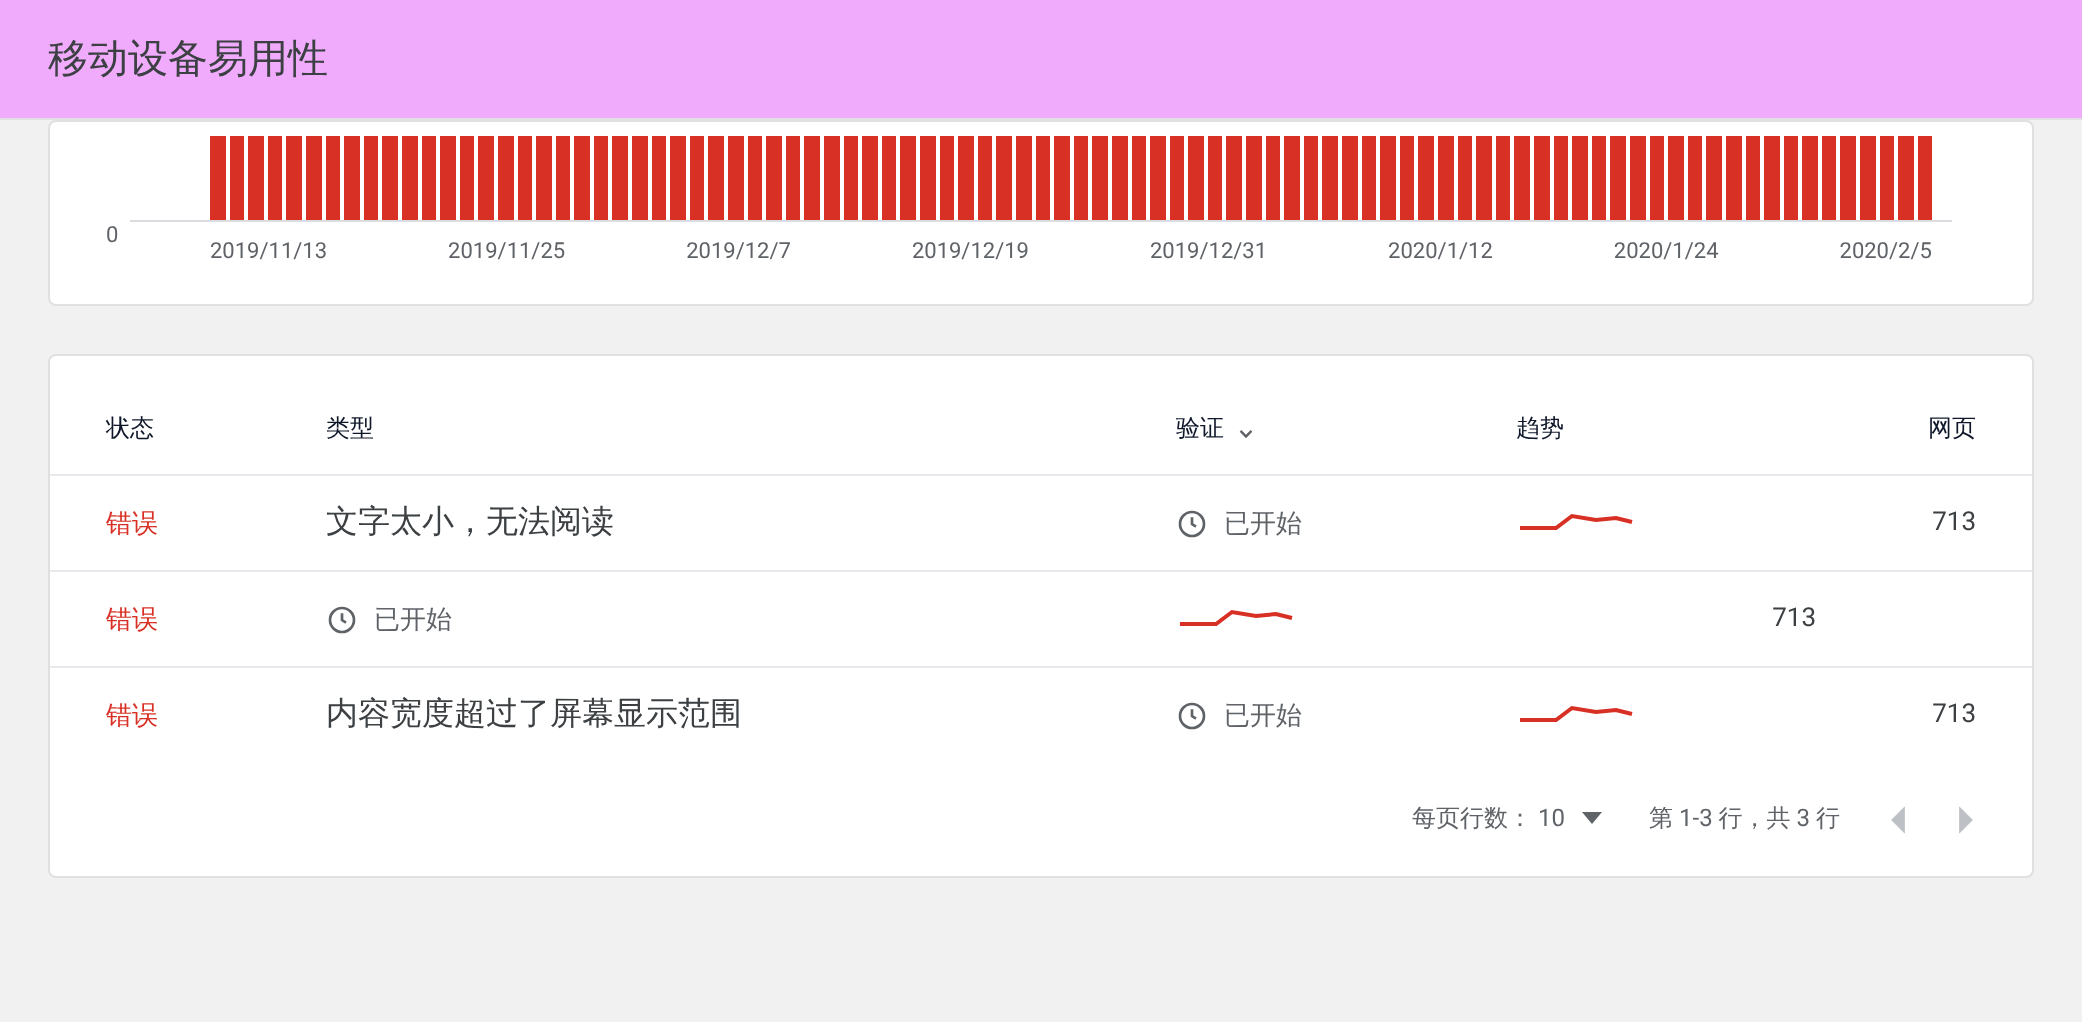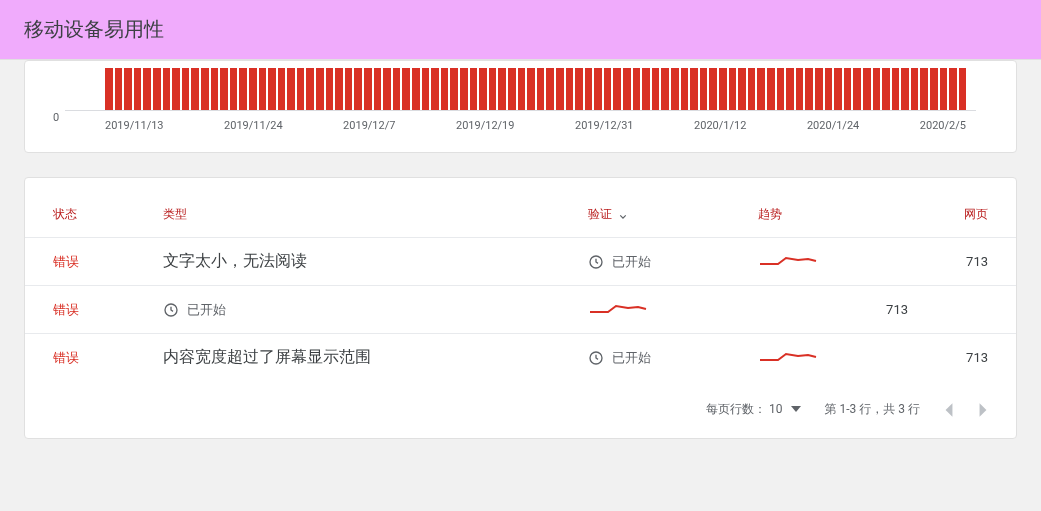--- a/index.html
+++ b/index.html
@@ -97,21 +97,21 @@
     .thead, .trow {
       display: grid;
       grid-template-columns: 110px 1fr 170px 150px 80px;
       align-items: center;
       padding: 0 28px;
     }
     .thead {
       padding-top: 28px;
       padding-bottom: 14px;
       font-size: 12px;
-      color: #b91c1c;
+      color: #0f172a;
     }
     .th-validation {
       display: inline-flex;
       align-items: center;
       cursor: pointer;
       gap: 4px;
     }
     .th-pages {
       text-align: right;
     }
@@ -260,21 +260,21 @@
         <div class="bar"></div>
         <div class="bar"></div>
         <div class="bar"></div>
         <div class="bar"></div>
         <div class="bar"></div>
         <div class="bar"></div>
         <div class="bar"></div>
       </div>
     <div class="x-axis" id="xaxis">
         <span>2019/11/13</span>
-        <span>2019/11/24</span>
+        <span>2019/11/25</span>
         <span>2019/12/7</span>
         <span>2019/12/19</span>
         <span>2019/12/31</span>
         <span>2020/1/12</span>
         <span>2020/1/24</span>
         <span>2020/2/5</span>
       </div>
   </div>
 
   <div class="details-card">

